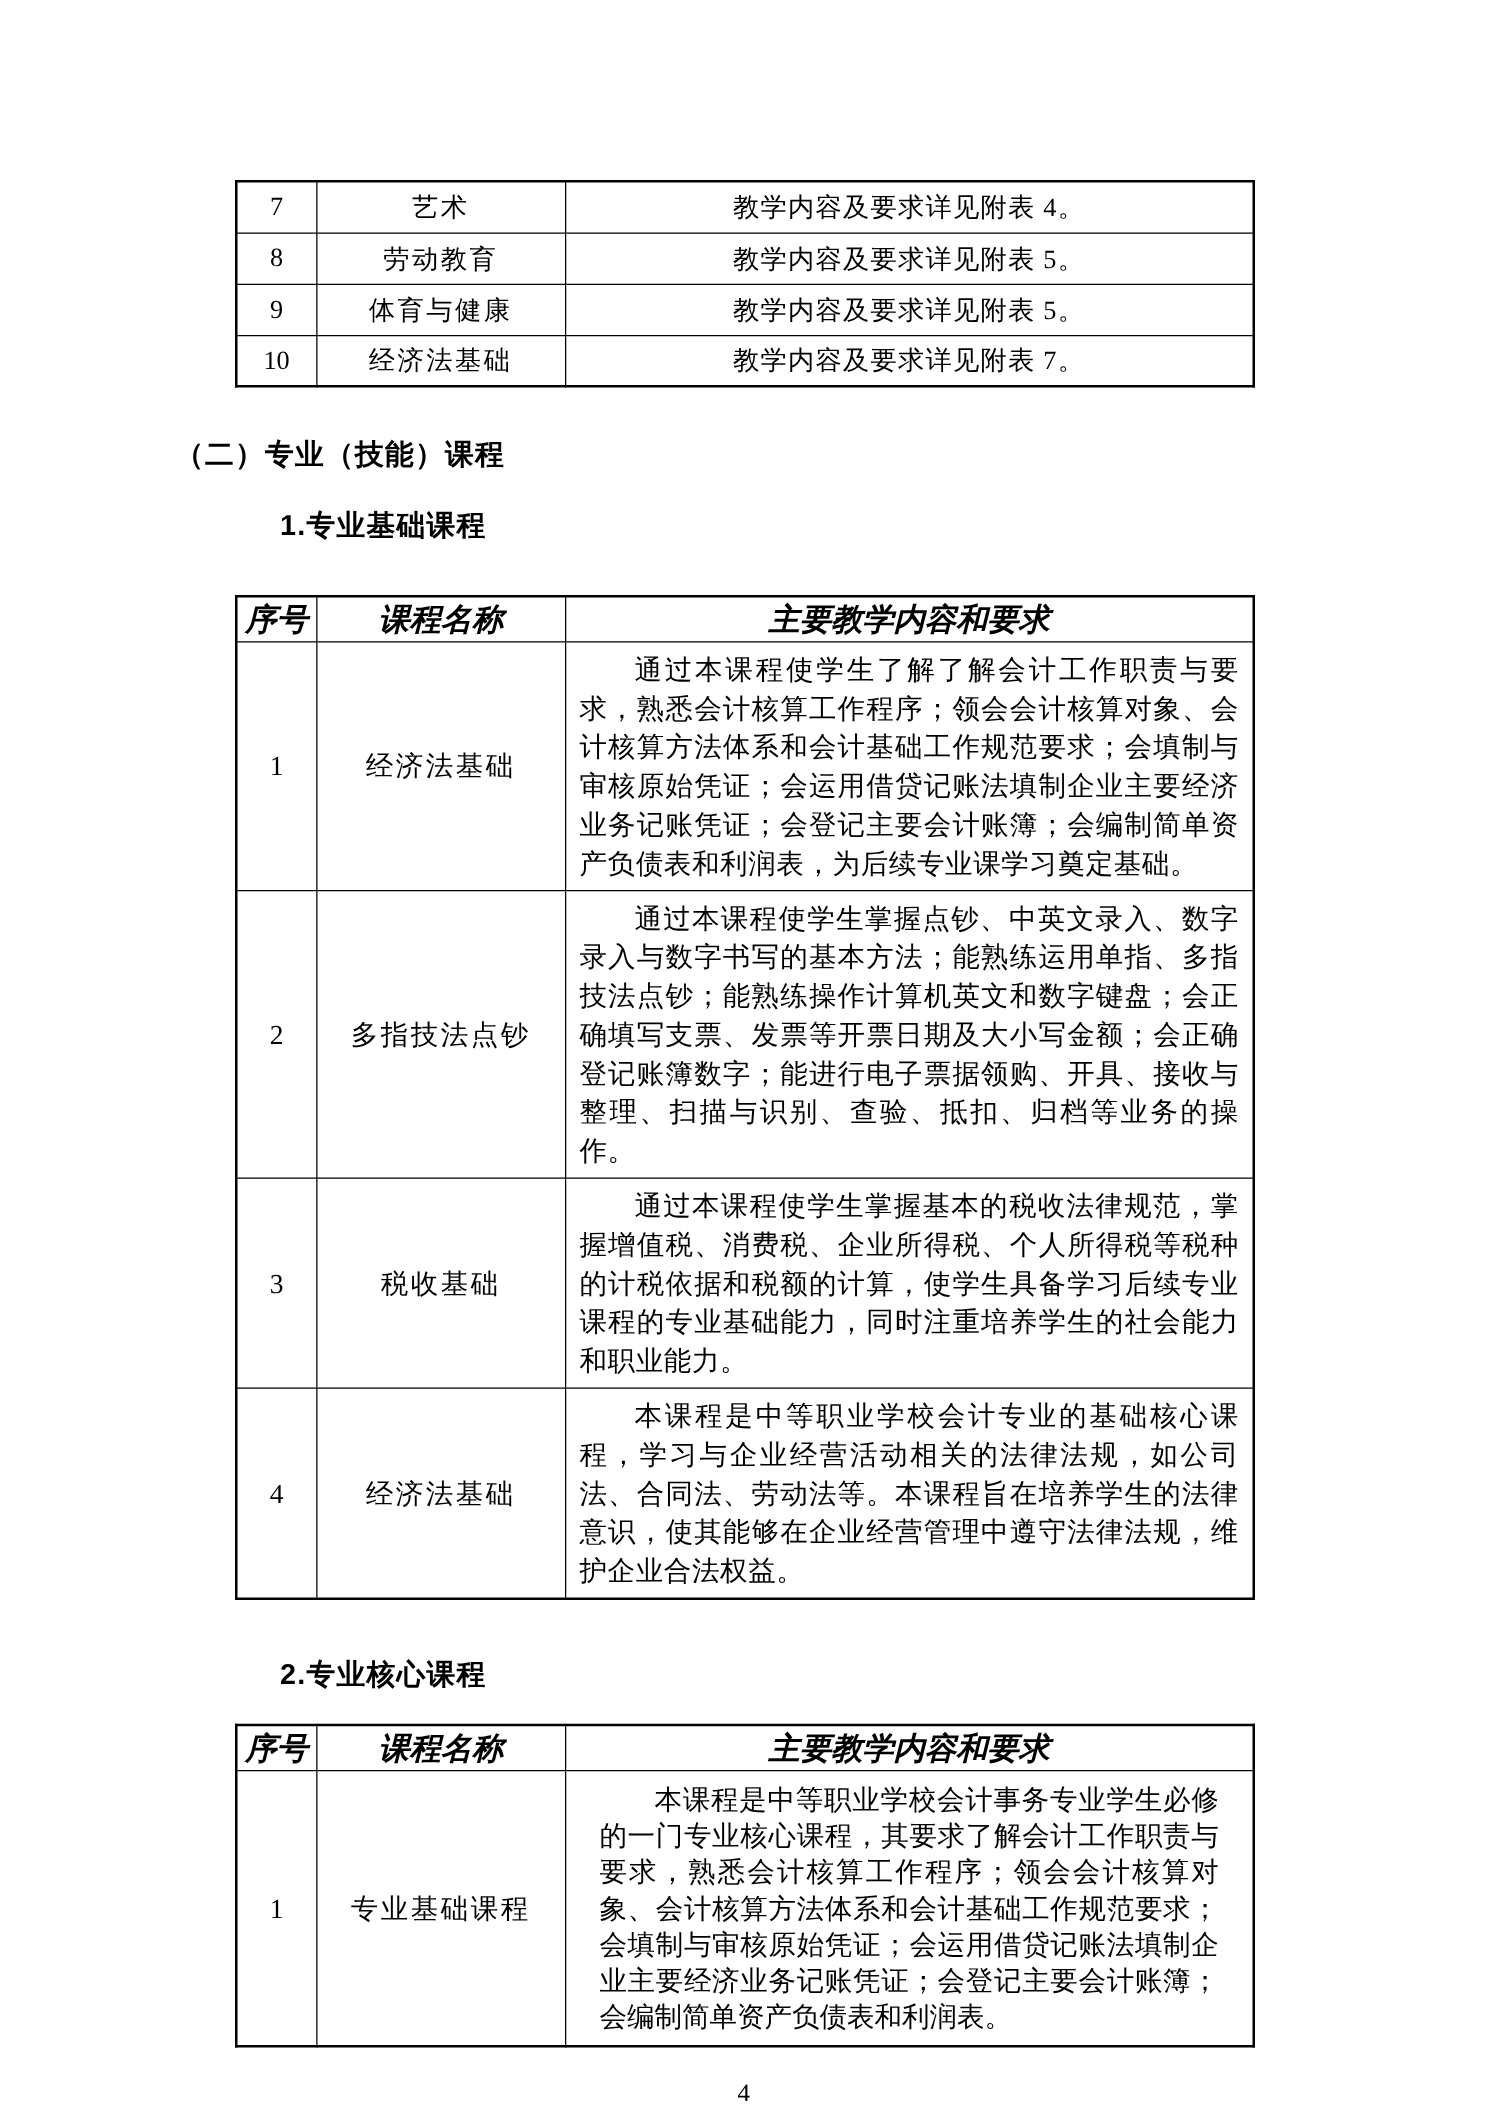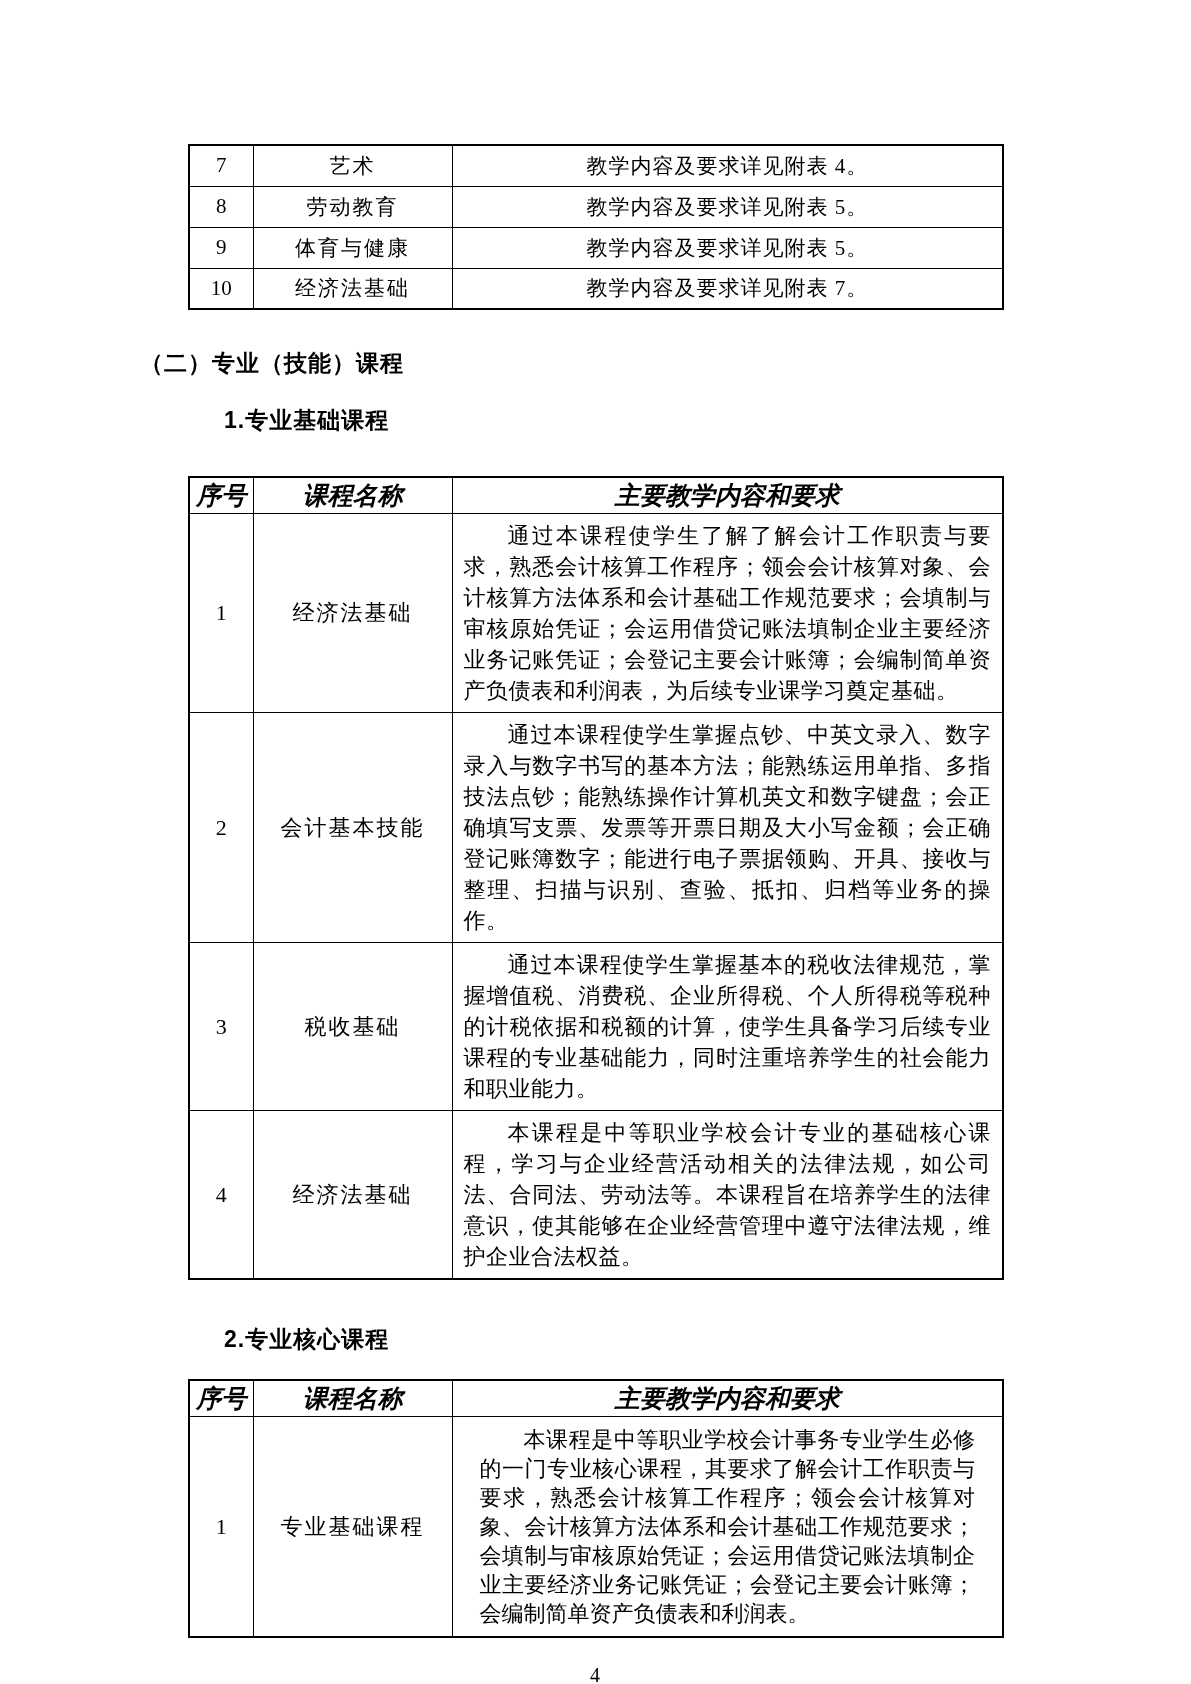--- a/index.html
+++ b/index.html
@@ -151,21 +151,21 @@
       </tr>
     </thead>
     <tbody>
       <tr>
         <td class="c-no">1</td>
         <td class="c-name">经济法基础</td>
         <td class="c-content">通过本课程使学生了解了解会计工作职责与要求，熟悉会计核算工作程序；领会会计核算对象、会计核算方法体系和会计基础工作规范要求；会填制与审核原始凭证；会运用借贷记账法填制企业主要经济业务记账凭证；会登记主要会计账簿；会编制简单资产负债表和利润表，为后续专业课学习奠定基础。</td>
       </tr>
       <tr>
         <td class="c-no">2</td>
-        <td class="c-name">会计基本技能</td>
+        <td class="c-name">多指技法点钞</td>
         <td class="c-content">通过本课程使学生掌握点钞、中英文录入、数字录入与数字书写的基本方法；能熟练运用单指、多指技法点钞；能熟练操作计算机英文和数字键盘；会正确填写支票、发票等开票日期及大小写金额；会正确登记账簿数字；能进行电子票据领购、开具、接收与整理、扫描与识别、查验、抵扣、归档等业务的操作。</td>
       </tr>
       <tr>
         <td class="c-no">3</td>
         <td class="c-name">税收基础</td>
         <td class="c-content">通过本课程使学生掌握基本的税收法律规范，掌握增值税、消费税、企业所得税、个人所得税等税种的计税依据和税额的计算，使学生具备学习后续专业课程的专业基础能力，同时注重培养学生的社会能力和职业能力。</td>
       </tr>
       <tr>
         <td class="c-no">4</td>
         <td class="c-name">经济法基础</td>

